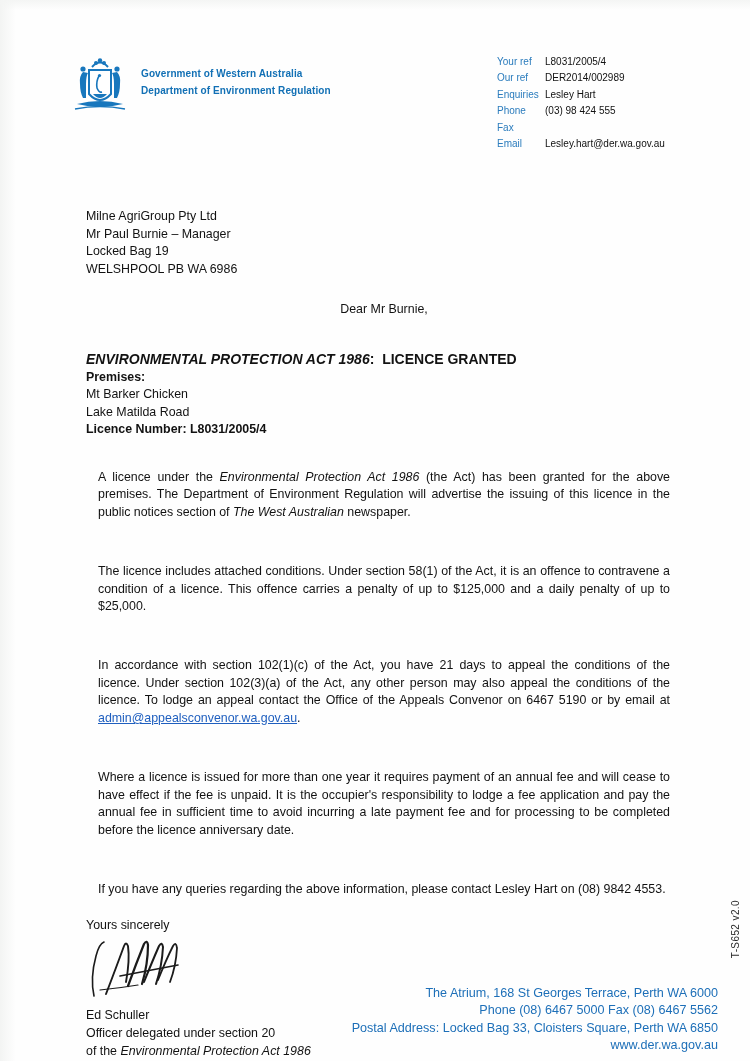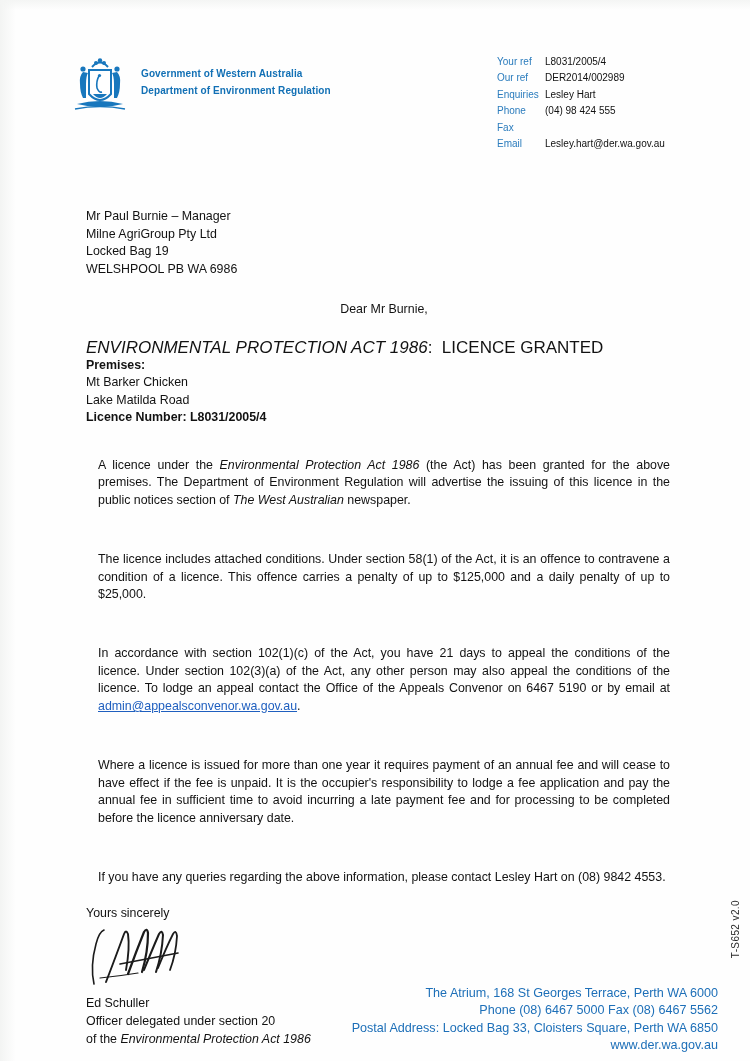--- a/index.html
+++ b/index.html
@@ -95,23 +95,23 @@
     width: 596px;
     font-size: 12.4px;
     line-height: 17.6px;
     color: #121212;
   }
 
   .addressee div { white-space: nowrap; }
   .salutation { margin-top: 23px; text-align: center; }
 
   .subject {
-    margin-top: 20px;
-    font-weight: normal;
-    font-size: 17px;
+    margin-top: 32px;
+    font-weight: bold;
+    font-size: 14px;
   }
   .subject .act { font-style: italic; }
   .subject .granted { font-style: normal; }
 
   .premises-label { font-weight: bold; }
   .premises-lines div { white-space: nowrap; }
   .licence-number { font-weight: bold; }
 
   p.para {
     margin: 12px;
@@ -216,38 +216,38 @@
       <div class="refrow">
         <span class="reflabel">Our ref</span>
         <span class="refvalue">DER2014/002989</span>
       </div>
       <div class="refrow">
         <span class="reflabel">Enquiries</span>
         <span class="refvalue">Lesley Hart</span>
       </div>
       <div class="refrow">
         <span class="reflabel">Phone</span>
-        <span class="refvalue">(04) 98 424 555</span>
+        <span class="refvalue">(03) 98 424 555</span>
       </div>
       <div class="refrow">
         <span class="reflabel">Fax</span>
         <span class="refvalue blank"></span>
       </div>
       <div class="refrow">
         <span class="reflabel">Email</span>
         <span class="refvalue">Lesley.hart@der.wa.gov.au</span>
       </div>
     </div>
   </div>
 
   <div class="body-area">
 
     <div class="addressee">
+      <div>Milne AgriGroup Pty Ltd</div>
       <div>Mr Paul Burnie – Manager</div>
-      <div>Milne AgriGroup Pty Ltd</div>
       <div>Locked Bag 19</div>
       <div>WELSHPOOL PB  WA  6986</div>
     </div>
 
     <div class="salutation">Dear Mr Burnie,</div>
 
     <div class="subject">
       <span class="act">ENVIRONMENTAL PROTECTION ACT 1986</span><span class="granted">:</span>&nbsp;&nbsp;<span class="granted">LICENCE GRANTED</span>
     </div>
 

